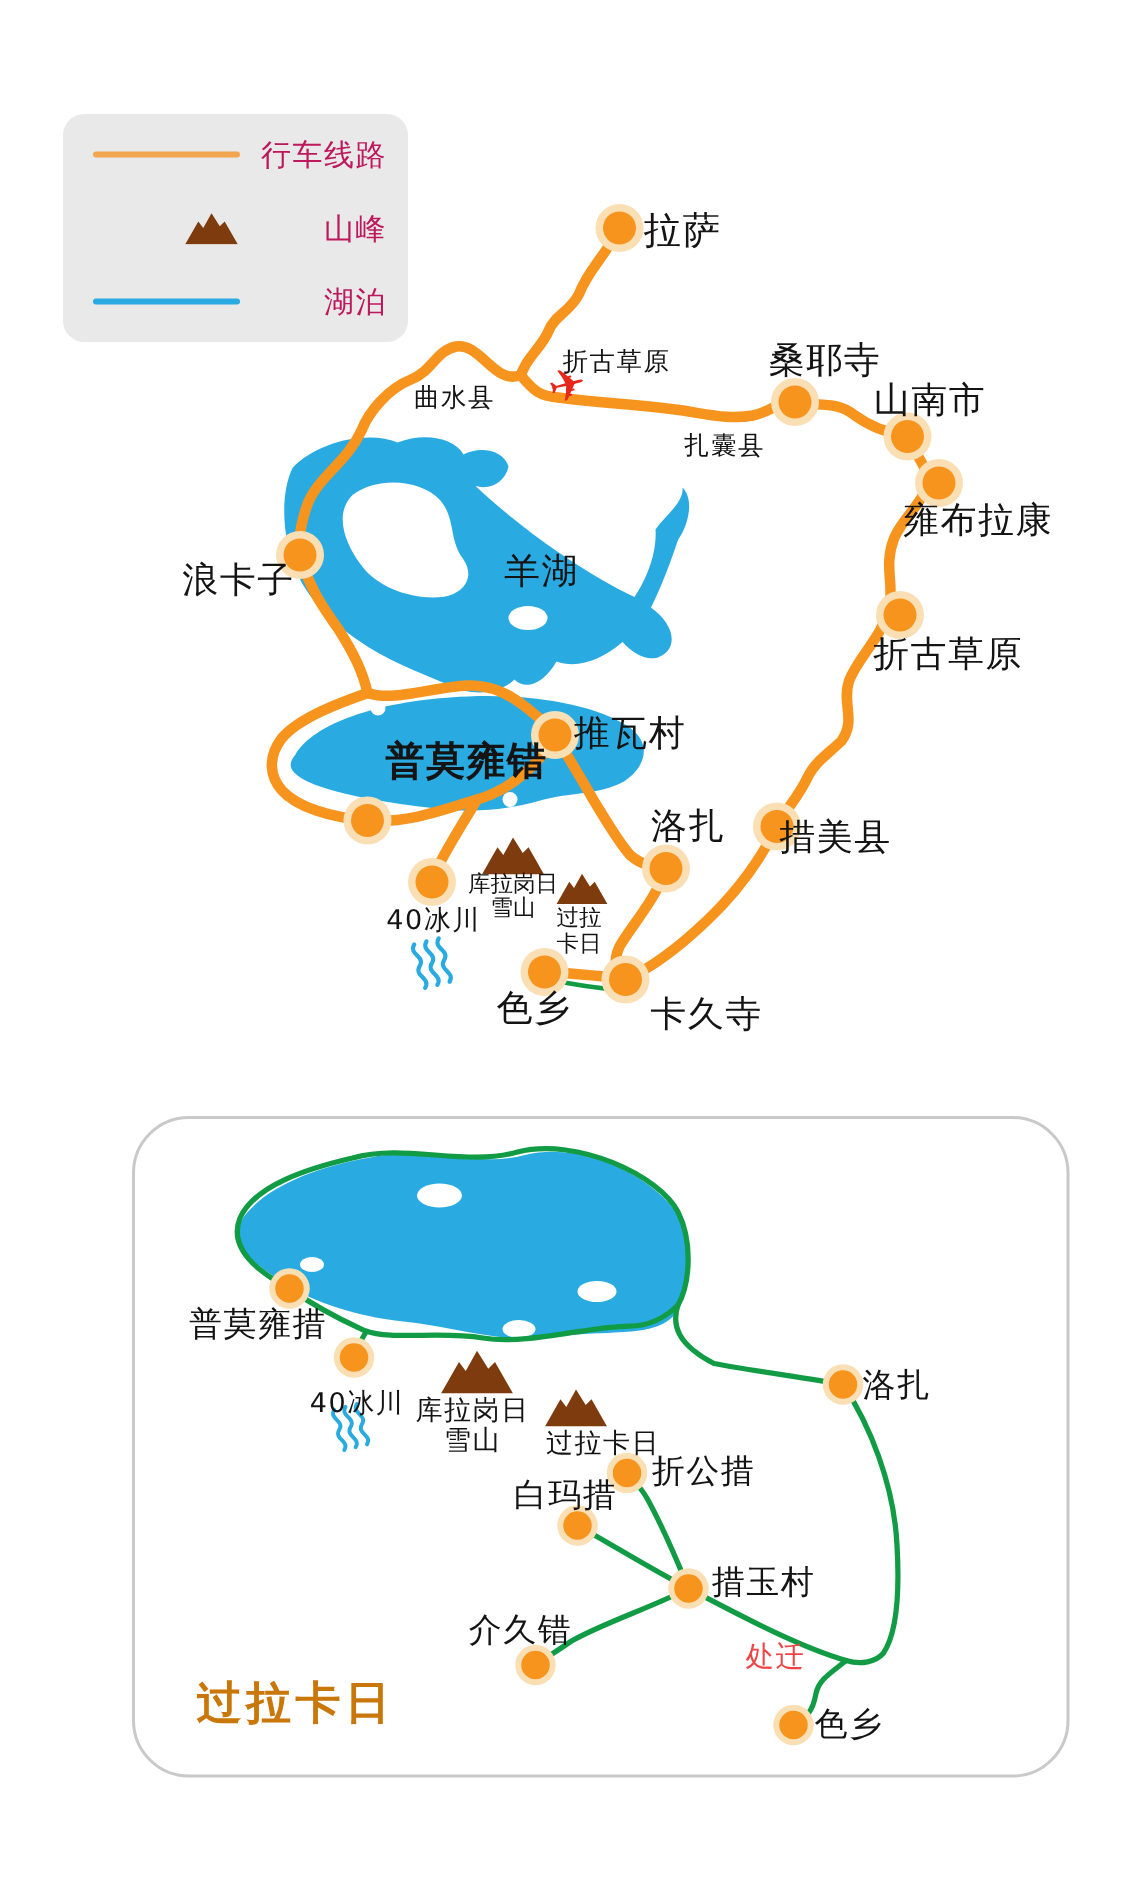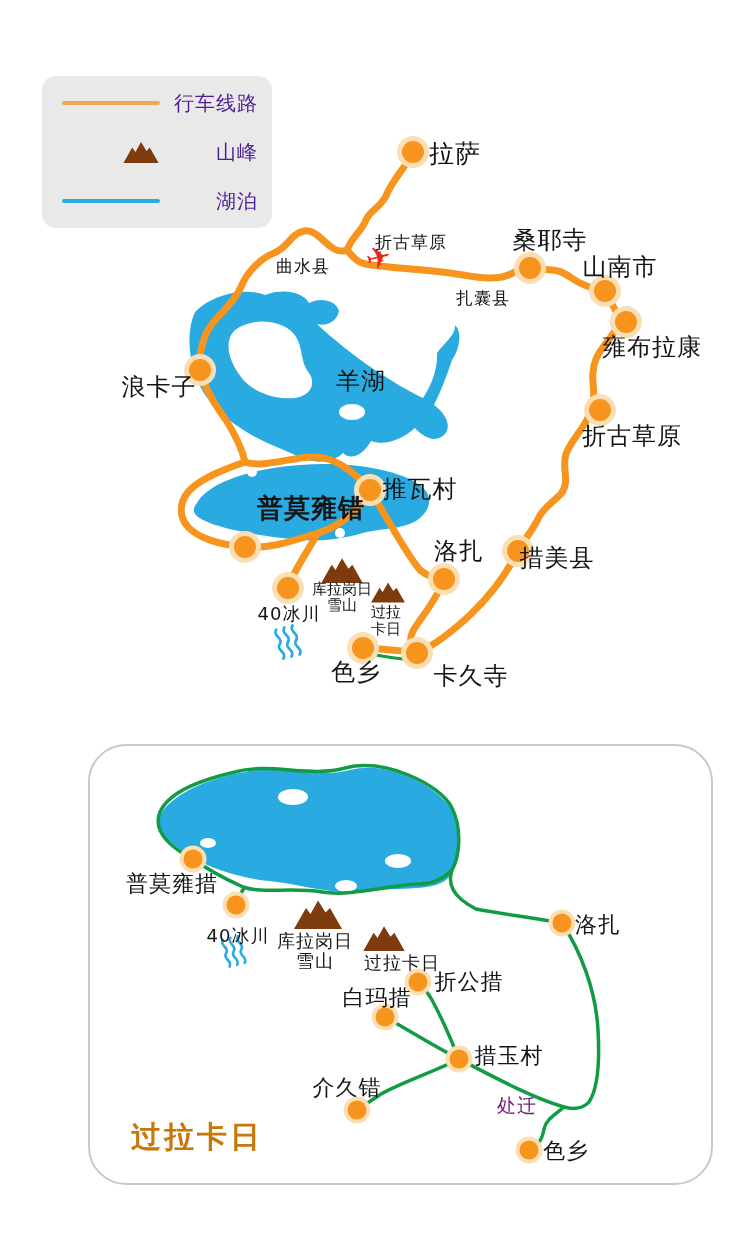--- a/index.html
+++ b/index.html
@@ -10,29 +10,29 @@
        box-shadow:0 0 0 5px #FBDFB4;transform:translate(-50%,-50%);}
   .dot.small{width:19px;height:19px;box-shadow:0 0 0 4px #FBDFB4;}
   .lbl{position:absolute;transform:translate(-50%,-50%);font-size:24px;color:#141414;
        white-space:nowrap;letter-spacing:1px;line-height:1.1;}
   .fs26{font-size:26px;font-weight:600;}
   .fs25{font-size:25px;text-align:right;}
   .fs22{font-size:22px;}
   .fs18{font-size:18px;}
   .fs17{font-size:17px;}
   .fs15{font-size:15px;letter-spacing:0;}
-  .muted{color:#701a75;font-size:19px;font-weight:400;text-align:center;}
+  .muted{color:#ef4444;font-size:19px;font-weight:400;text-align:center;}
   .hike-title{color:#C97708;font-weight:bold;font-size:30px;letter-spacing:3px;}
   .legend{position:absolute;left:42px;top:76px;width:230px;height:152px;background:#E9E9E9;
           border-radius:14px;padding:12px 14px 12px 20px;box-sizing:border-box;
           display:flex;flex-direction:column;justify-content:space-between;}
   .lrow{display:flex;align-items:center;height:30px;}
   .lswatch{width:98px;height:4px;border-radius:2px;flex:0 0 auto;}
   .lswatch-mtn{width:98px;flex:0 0 auto;display:flex;justify-content:flex-end;align-items:flex-end;}
-  .llabel{flex:1;text-align:right;font-size:20px;color:#4c1d95;letter-spacing:1px;}
+  .llabel{flex:1;text-align:right;font-size:20px;color:#be185d;letter-spacing:1px;}
   .panel{position:absolute;left:88px;top:744px;width:625px;height:441px;
          border:2px solid #C9C9C9;border-radius:38px;box-sizing:border-box;}
   .plane{position:absolute;left:366px;top:243px;font-size:30px;color:#E8271B;
          transform:rotate(-14deg);line-height:1;}
 </style>
 </head>
 <body>
 
 <div id="stage">
 

